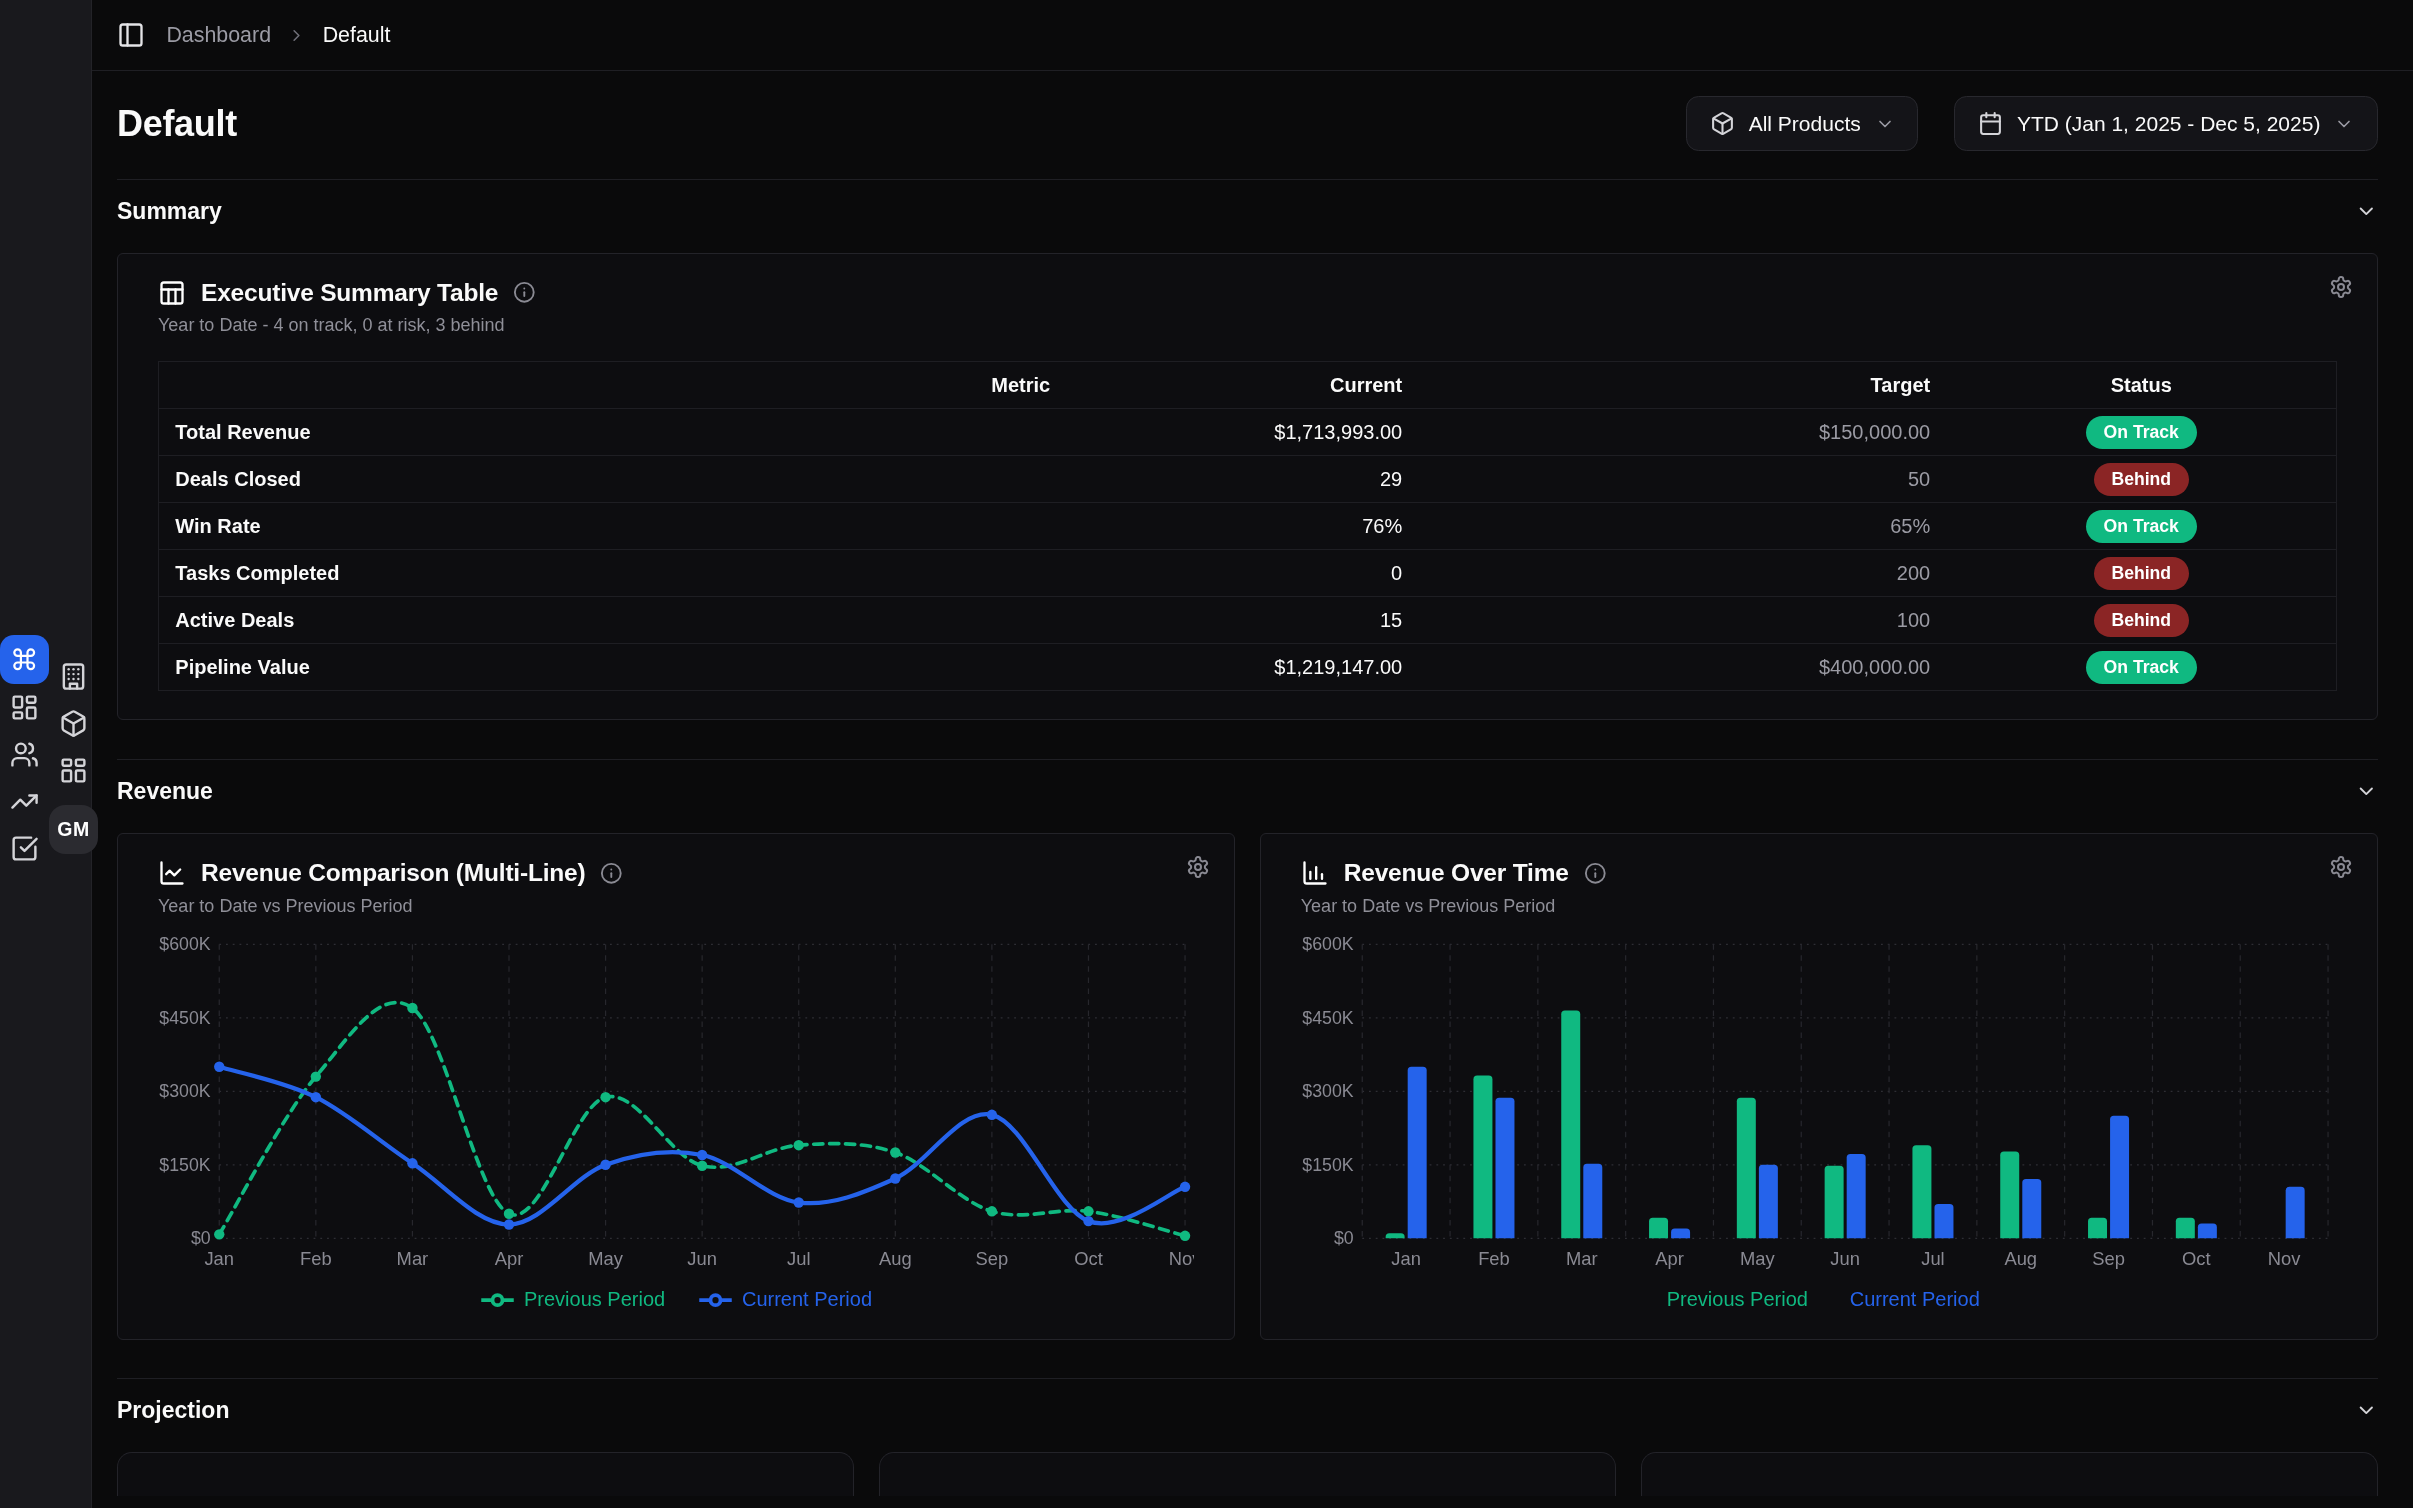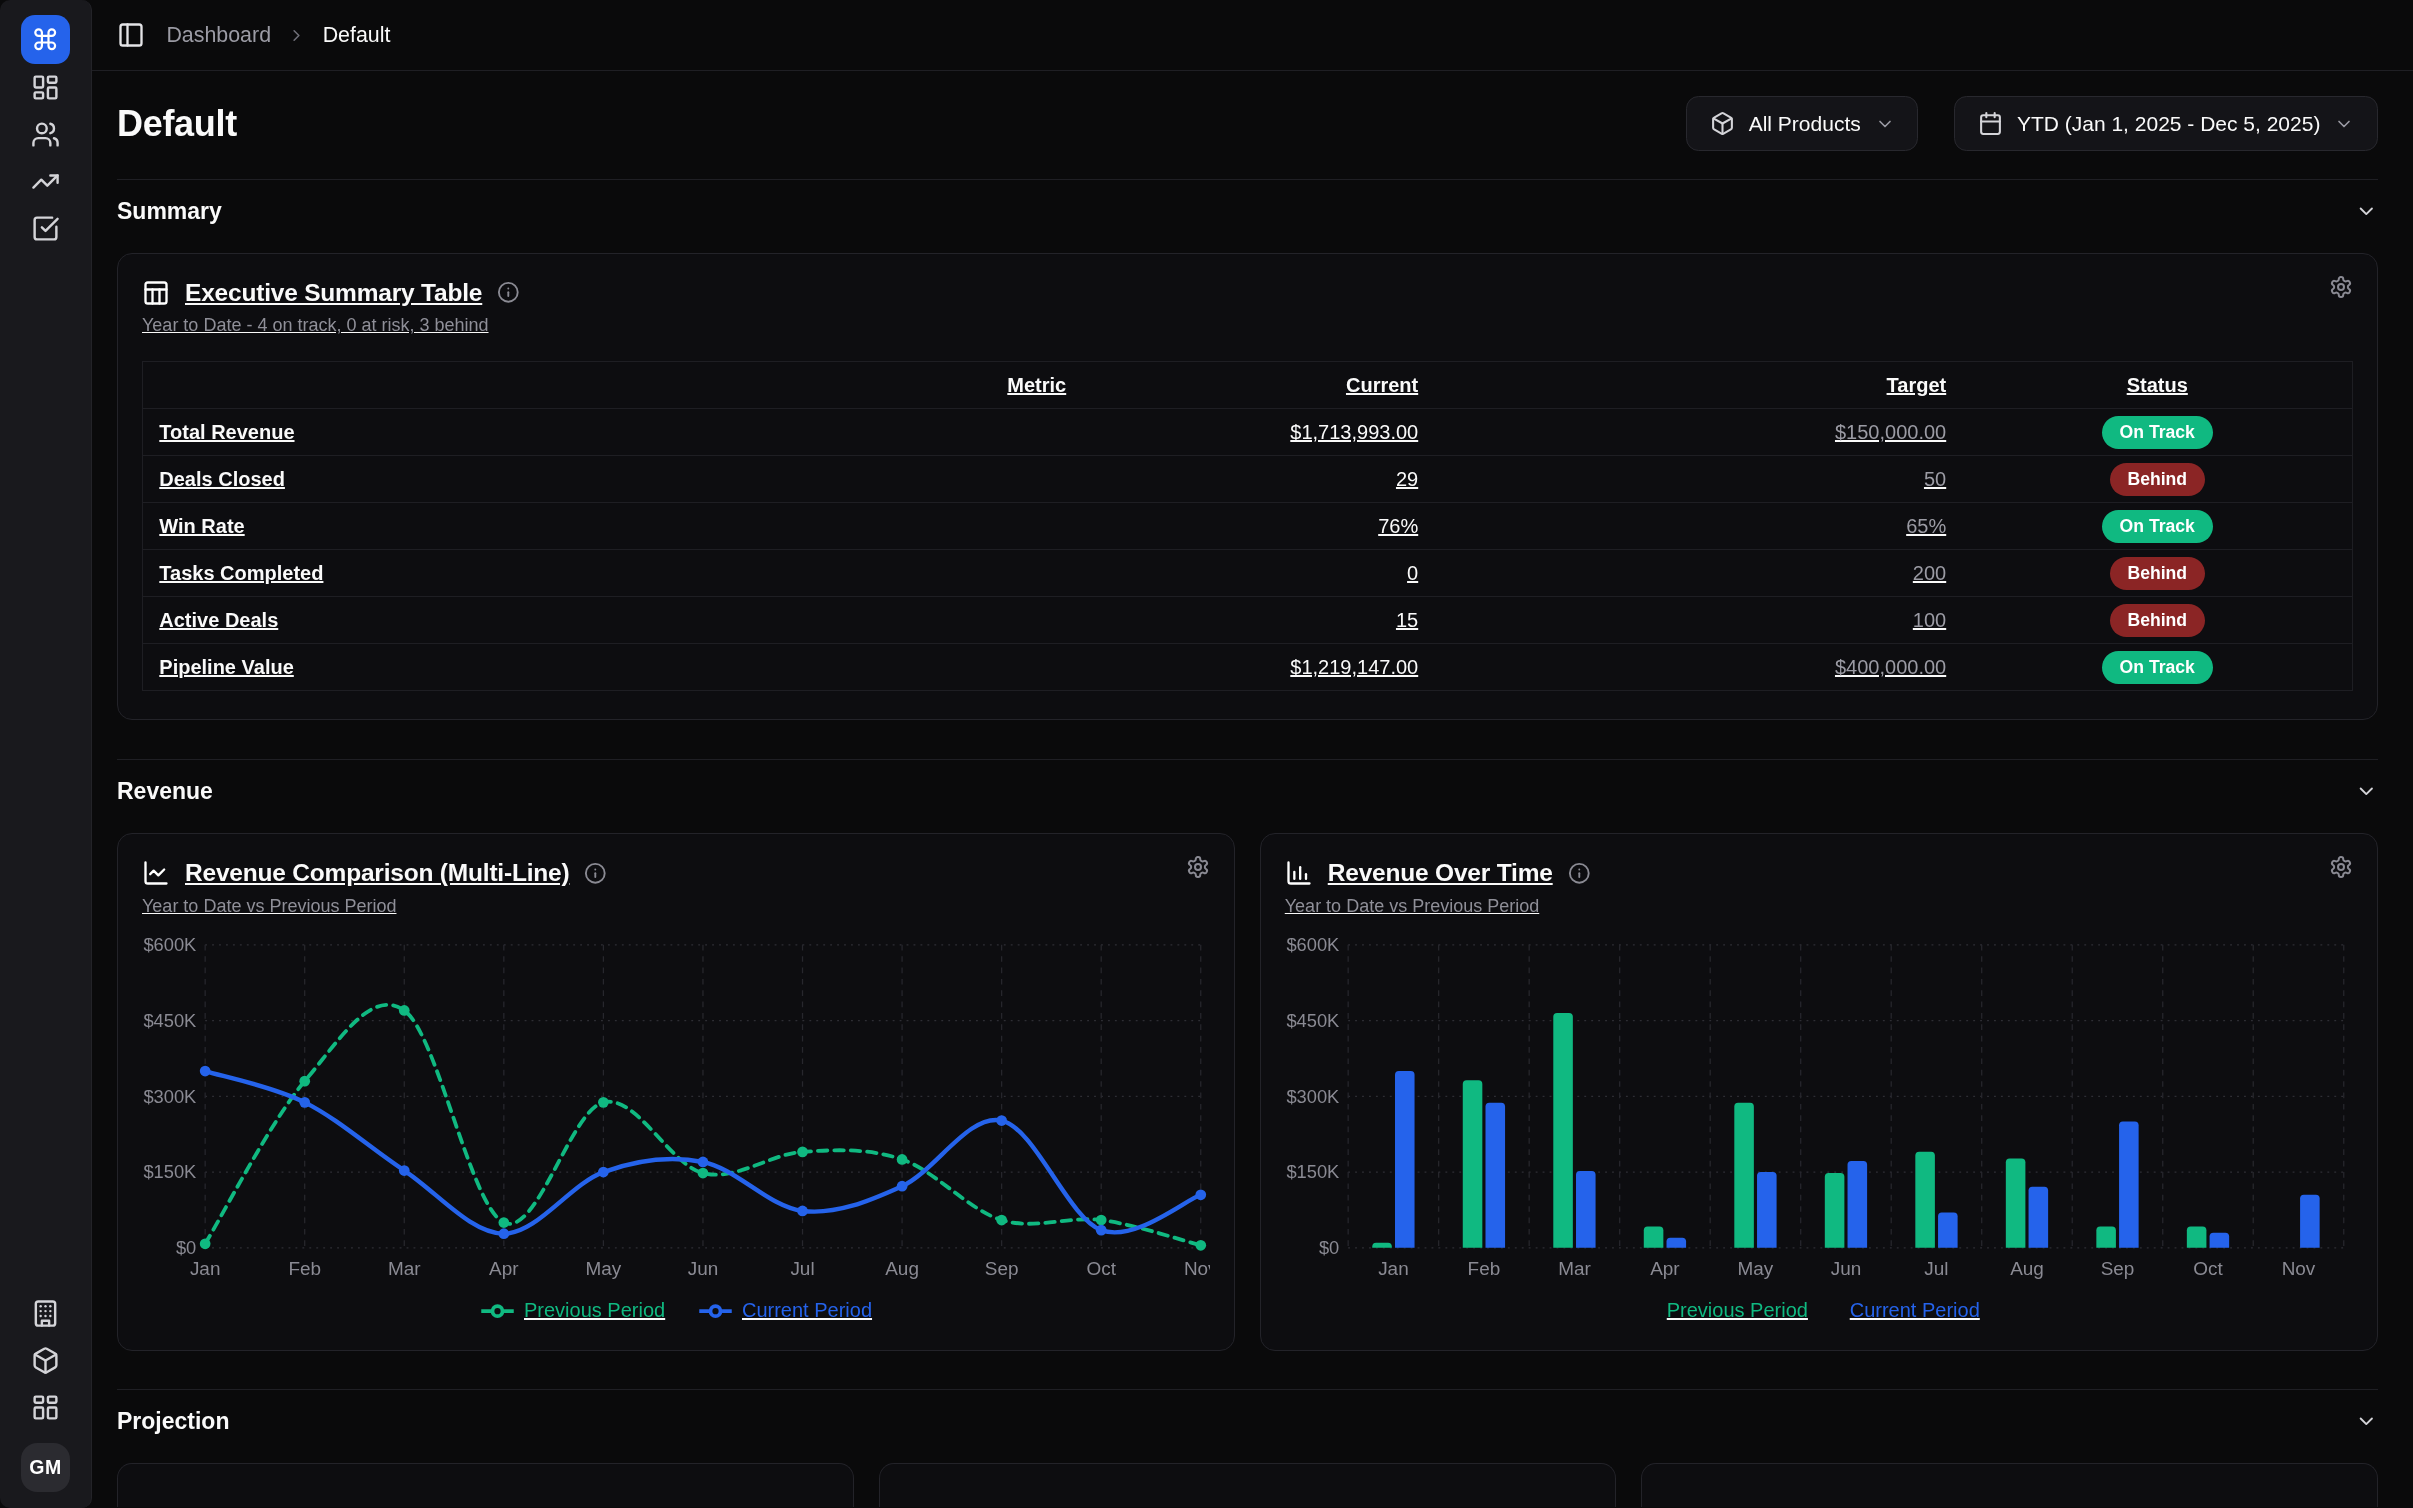--- a/index.html
+++ b/index.html
@@ -7,22 +7,22 @@
   body {
     width:2413px; height:1508px; overflow:hidden;
     background:#0a0a0b; color:#fafafa;
     font-family:"Liberation Sans", sans-serif;
   }
   .app { display:flex; height:100%; }
 
   
   .sidebar {
     width:92px; background:#19191d; border-right:0.6px solid #232328;
-    display:flex; flex-direction:column; align-items:center;
-    justify-content:space-between; padding:15px 0 16.3px; flex:none;border-radius:10px;
+    display:flex; flex-direction:row; align-items:center;
+    justify-content:space-between; padding:15px 0 16.3px; flex:none;
   }
   .sb-group { display:flex; flex-direction:column; align-items:center; }
   .brand {
     width:49px; height:49px; border-radius:14px; background:#2563eb;
     display:flex; align-items:center; justify-content:center; border:none; color:#fff;
   }
   .nav-btn {
     width:47px; height:47px; display:flex; align-items:center; justify-content:center;
     background:none; border:none; color:#d4d4d8; padding:0;
   }
@@ -59,22 +59,22 @@
   }
   .filter-btn .lead { color:#d4d4d8; }
   .filter-btn .chev { color:#9b9ba4; }
 
   section { border-top:0.6px solid #1f1f24; padding-top:17.6px; }
   .section-head { display:flex; align-items:center; justify-content:space-between; margin-bottom:28px; }
   .section-title { font-size:23px; font-weight:700; }
   .sec-chev { background:none; border:none; color:#d4d4d8; display:flex; padding:0; }
 
   .card {
-    background:#0d0d10; border:0.6px solid #232329; border-radius:15px;
-    padding:25px 24px 28px; position:relative;text-decoration:underline;
+    background:#0d0d10; border:0.6px solid #232329; border-radius:6px;
+    padding:25px 40px 28px; position:relative;
   }
   .card-gear { position:absolute; top:21.4px; right:24px; background:none; border:none; color:#8a8a93; padding:0; display:flex; }
   .card-title-row { display:flex; align-items:center; gap:15px; }
   .card-icon { color:#fff; }
   .card-title { font-size:24.5px; font-weight:700; letter-spacing:-0.2px; }
   .info-icon { color:#8a8a93; }
   .card-sub { margin-top:8.8px; color:#8f8f98; font-size:18px; }
 
   .summary-section .card { margin-bottom:39px; }
 

